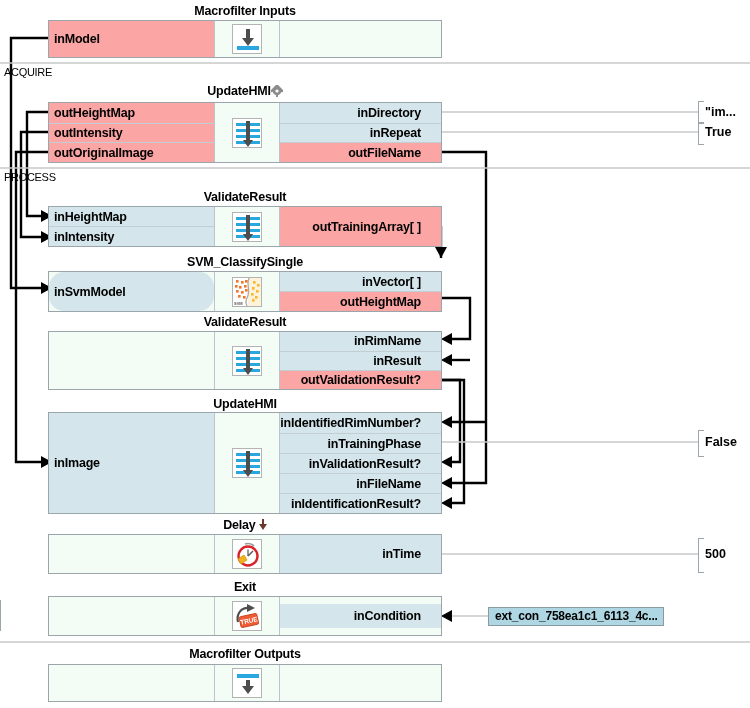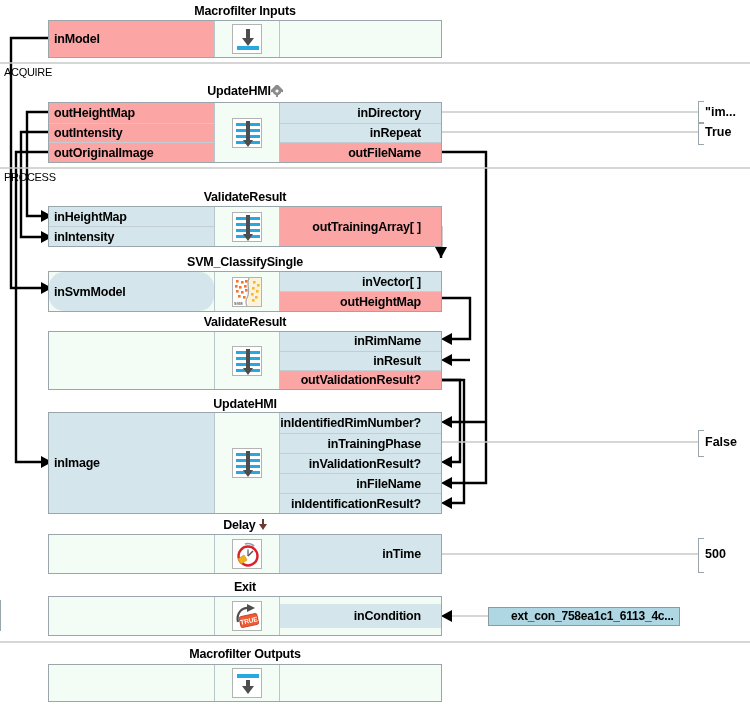--- a/index.html
+++ b/index.html
@@ -53,21 +53,21 @@
   .ic-svm svg{position:absolute;left:0;top:0;}
   .ic-svm .lbl{position:absolute;left:1px;bottom:0px;font-size:4px;font-weight:bold;
       color:#555;letter-spacing:0px;}
 
   .ic-clock svg, .ic-exit svg{position:absolute;left:0;top:0;}
 
   
   .constlabel{position:absolute;font-weight:bold;font-size:12.5px;color:#000;white-space:nowrap;}
   .bracket{position:absolute;border:1px solid #9aa6ac;border-right:none;width:5px;}
   .extcon{position:absolute;box-sizing:border-box;background:#aed6e3;border:1px solid #8a9aa0;
-      font-weight:bold;font-size:12px;color:#000;padding:1px 5px 2px 22px;white-space:nowrap;
+      font-weight:bold;font-size:12px;color:#000;padding:1px 5px 2px 6px;white-space:nowrap;
       letter-spacing:-0.2px;}
   .gear{display:inline-block;vertical-align:-2px;}
   .darrow{display:inline-block;vertical-align:-1px;}
 </style>
 </head>
 <body>
 
 <div id="canvas">
 
   <svg class="svg-layer" viewBox="0 0 750 708">

